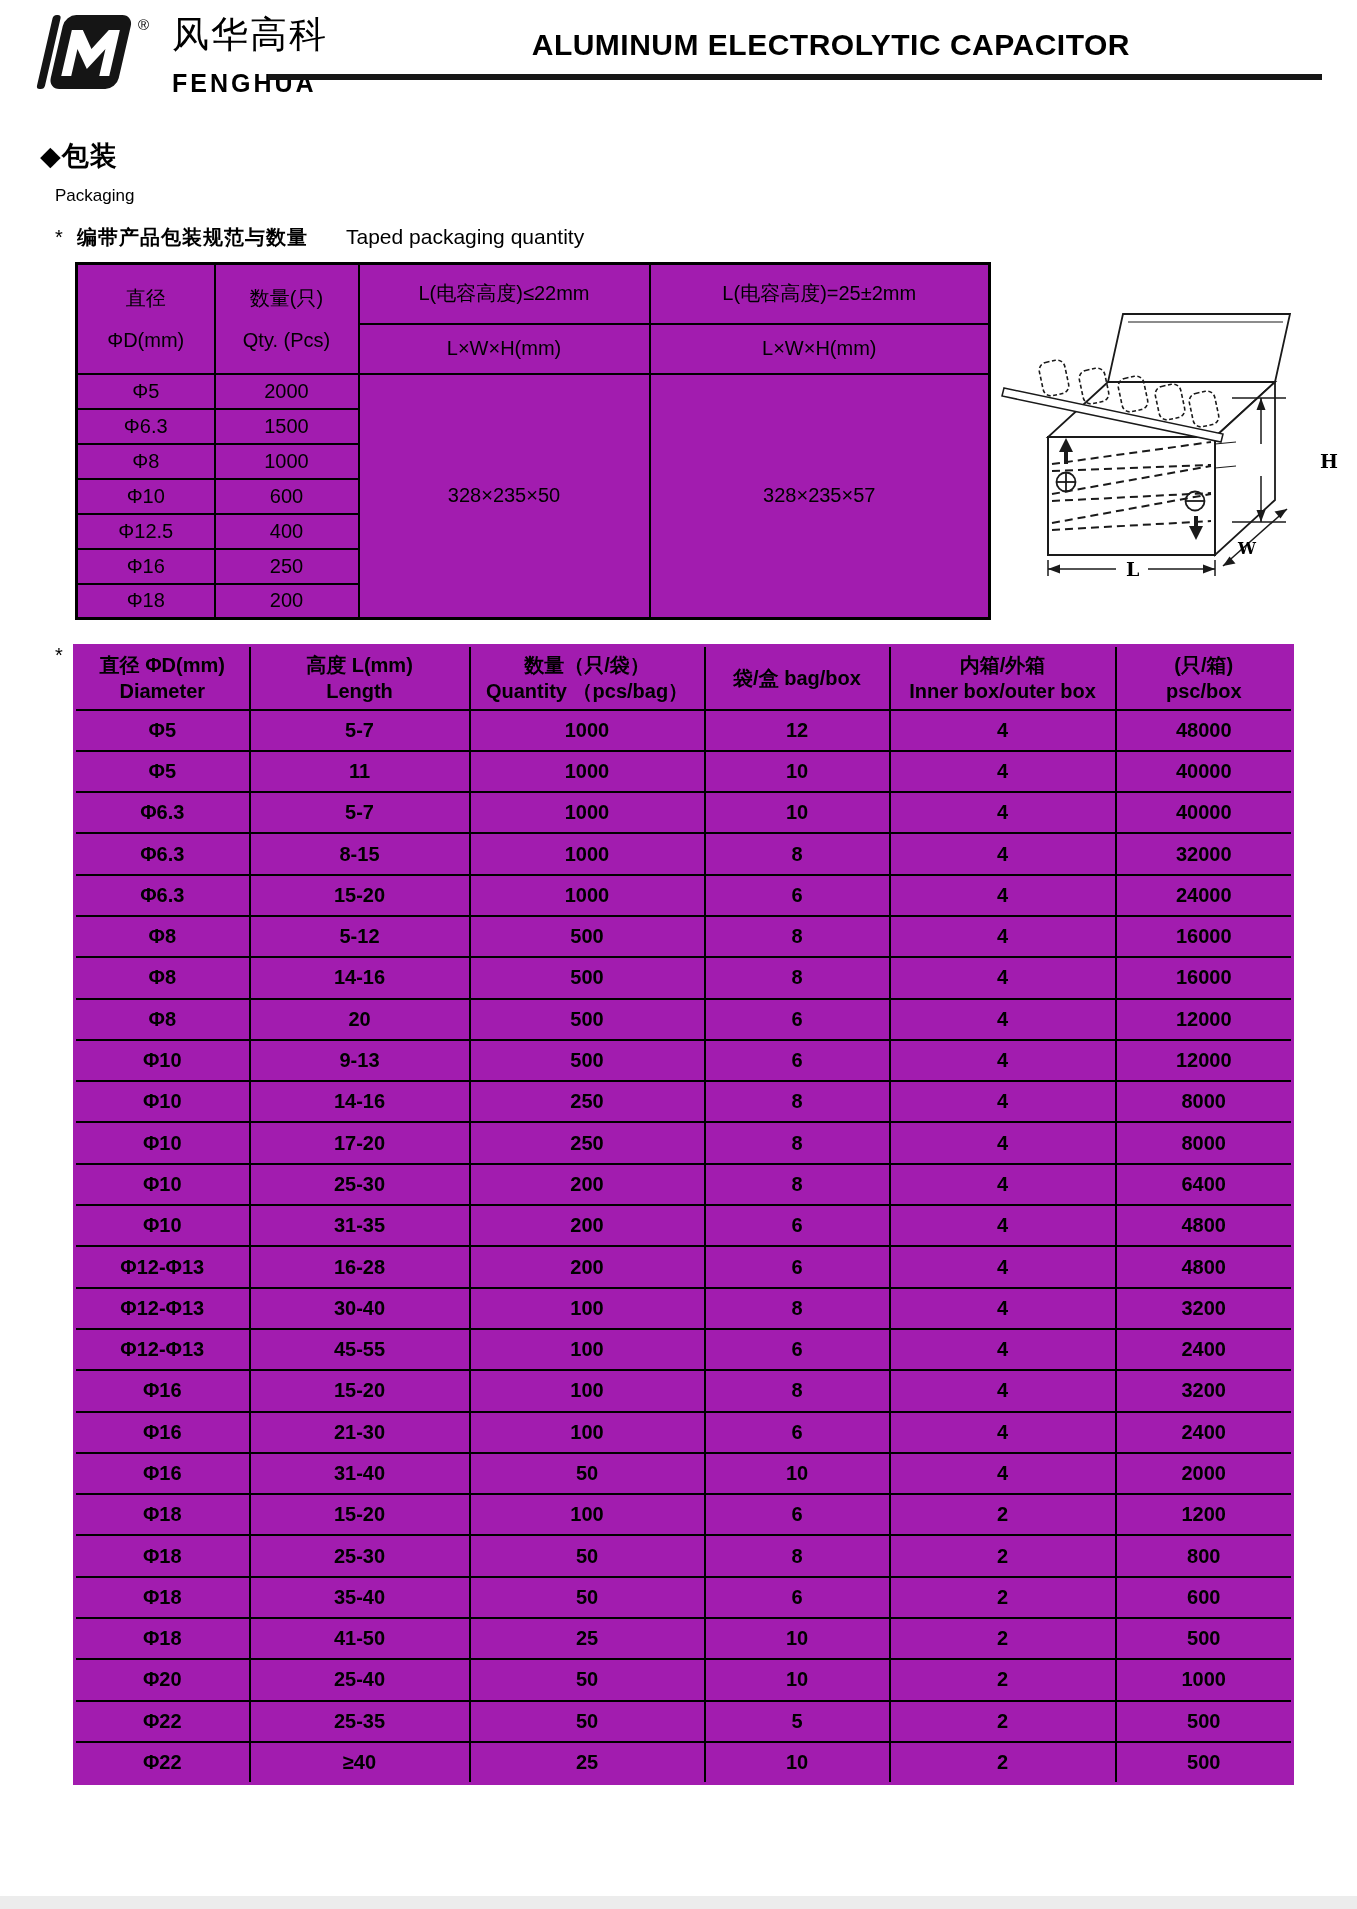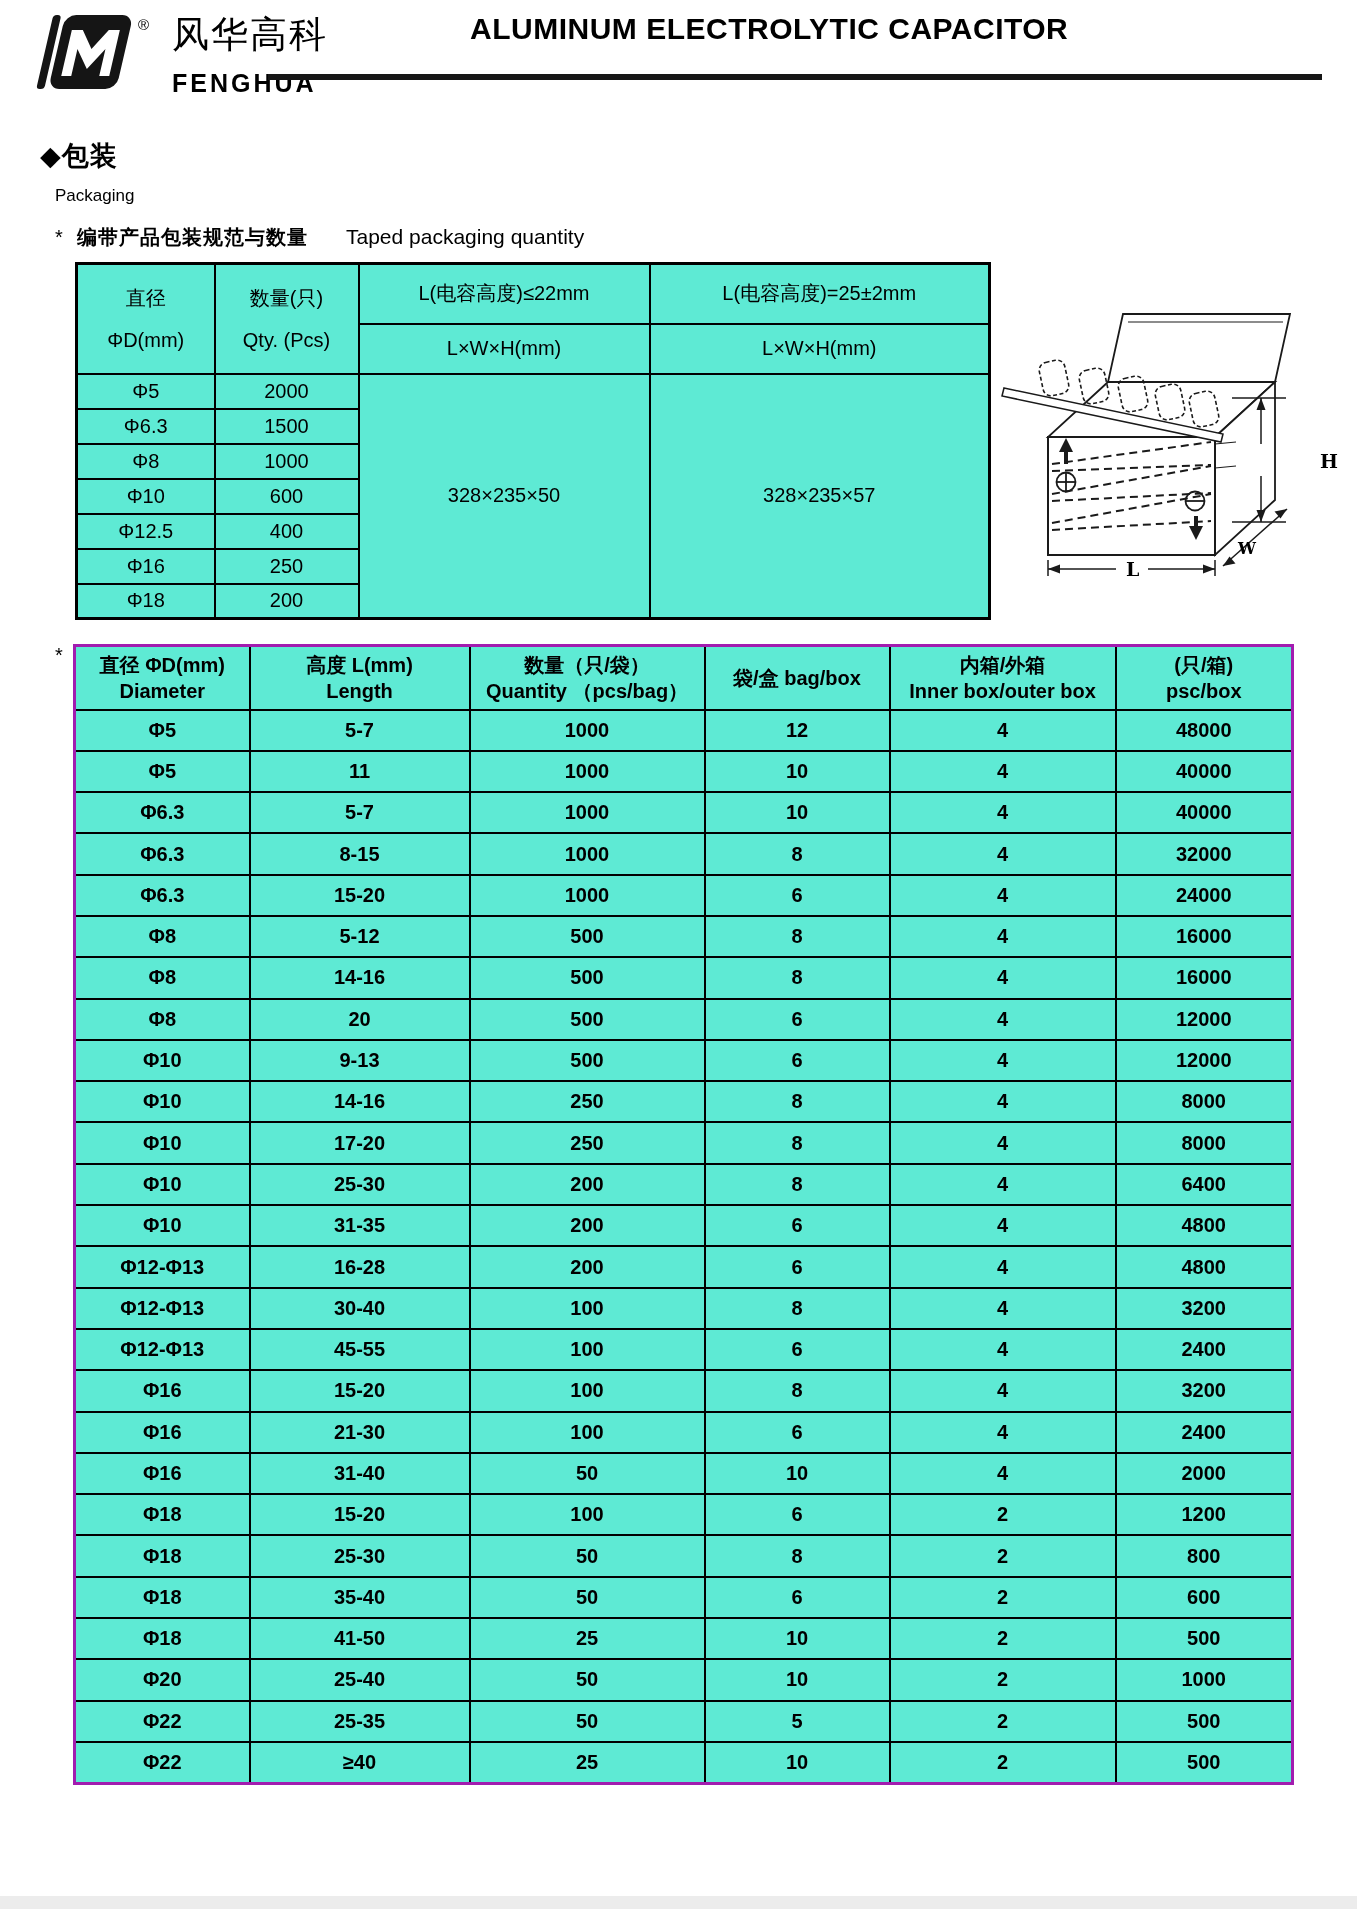--- a/index.html
+++ b/index.html
@@ -10,37 +10,37 @@
   }
 
   
   .logo { position:absolute; left:36px; top:12px; display:flex; }
   .logo-mark { width:110px; height:80px; }
   .reg { position:absolute; left:102px; top:4px; font-size:15px; }
   .brand { margin-left:26px; padding-top:4px; }
   .brand-cn { font-size:37px; font-weight:400; letter-spacing:2px; line-height:1.05; }
   .brand-en { font-size:25px; font-weight:700; letter-spacing:3px; margin-top:14px; }
   .doc-title {
-    position:absolute; left:470px; top:12px; width:660px; text-align:left;
+    position:absolute; left:470px; top:28px; width:660px; text-align:right;
     font-size:30px; font-weight:700; letter-spacing:.5px;
   }
   .header-rule { position:absolute; left:268px; top:74px; width:1054px; height:6px; background:#161616; }
 
   
   .sec-cn { position:absolute; left:40px; top:138px; font-size:27px; font-weight:700; letter-spacing:1px; }
   .sec-en { position:absolute; left:55px; top:186px; font-size:17px; }
   .subtitle { position:absolute; left:55px; display:flex; align-items:baseline; font-size:20px; }
   .subtitle .star { width:22px; }
   .subtitle .cn { font-weight:700; letter-spacing:1px; }
   .subtitle .en { margin-left:38px; font-size:21px; }
   #sub1 { top:224px; }
   #sub2 { top:642px; }
 
   
-  table { border-collapse:collapse; position:absolute; table-layout:fixed; background:#5eead4; }
+  table { border-collapse:collapse; position:absolute; table-layout:fixed; background:#a21caf; }
   td { border:2px solid #000; text-align:center; vertical-align:middle; font-size:20px; padding:0; }
   .t1 { left:75px; top:262px; width:913px; border:3px solid #000; }
   .t1 .hr1 td.single { height:60px; }
   .t1 .hr2 td { height:50px; }
   .t1 tbody td { height:35px; }
   .hc-merged .hl1 { margin-bottom:16px; }
   .t2 { left:73px; top:644px; width:1218px; border:3px solid #a21caf;font-weight:bold; }
   .t2 thead td { height:64px; }
   .t2 tbody td { height:41.3px; }
   .hl1, .hl2 { line-height:26px; }

